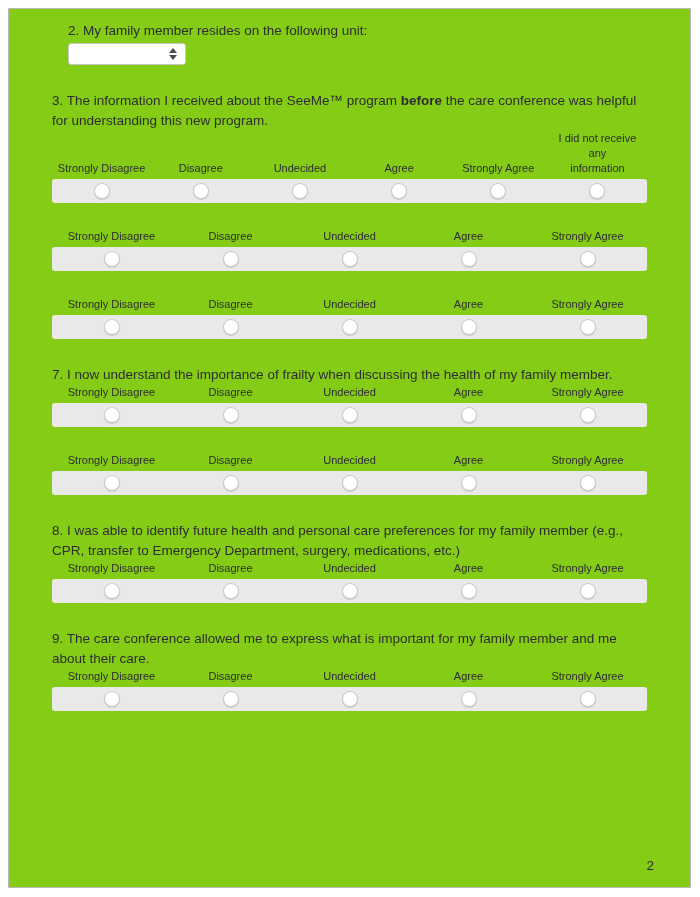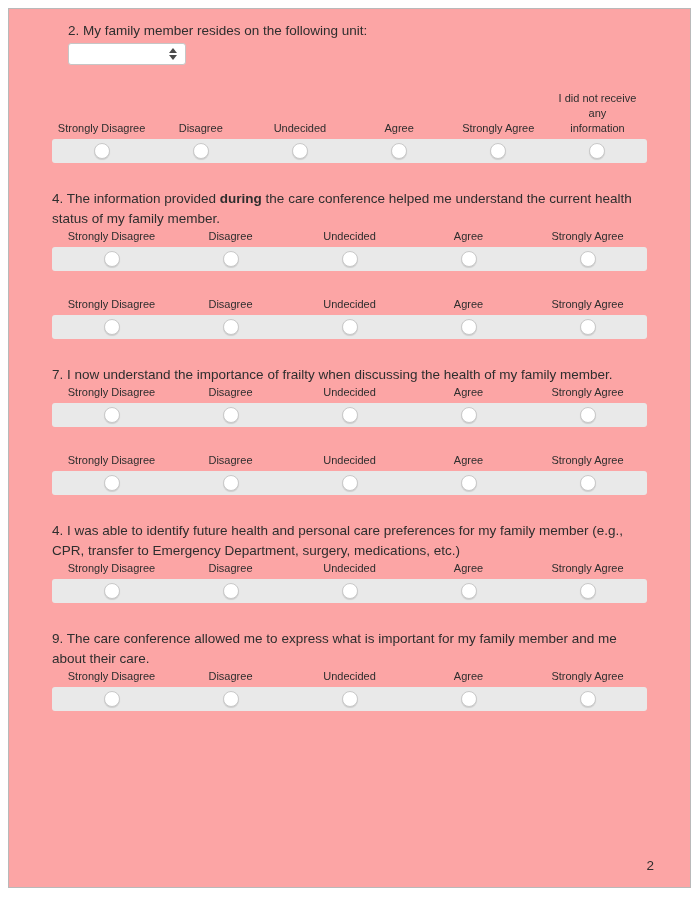--- a/index.html
+++ b/index.html
@@ -16,21 +16,21 @@
     overflow: hidden;
   }
   .page {
     position: absolute;
     left: 8px;
     top: 8px;
     width: 683px;
     height: 880px;
     box-sizing: border-box;
     border: 1px solid #b9b9b9;
-    background: #fca5a5;
+    background: #84cc16;
     padding: 12px 43px 0 43px;
   }
   .question { margin: 0; }
   .question + .question { margin-top: 26px; }
   .question.indent { margin-left: 16px; }
   .q-text {
     margin: 0;
     font-size: 13.5px;
     line-height: 20px;
     color: #2e2e2e;
@@ -136,20 +136,21 @@
         <p class="q-text">2. My family member resides on the following unit:</p>
         <div class="dropdown">
           <span class="value"></span>
           <span class="spinner">
             <span class="tri-up"></span>
             <span class="tri-down"></span>
           </span>
         </div>
       </section>
       <section class="question">
+        <p class="q-text">3. The information I received about the SeeMe™ program <b>before</b> the care conference was helpful for understanding this new program.</p>
         <div class="labels-row">
           <div class="opt-label">Strongly Disagree</div>
           <div class="opt-label">Disagree</div>
           <div class="opt-label">Undecided</div>
           <div class="opt-label">Agree</div>
           <div class="opt-label">Strongly Agree</div>
           <div class="opt-label">I did not receive any
 information</div>
         </div>
         <div class="band">
@@ -167,21 +168,20 @@
           </div>
           <div class="radio-cell">
             <span class="radio"></span>
           </div>
           <div class="radio-cell">
             <span class="radio"></span>
           </div>
         </div>
       </section>
       <section class="question">
-        <p class="q-text">4. The information provided <b>during</b> the care conference helped me understand the current health status of my family member.</p>
         <div class="labels-row">
           <div class="opt-label">Strongly Disagree</div>
           <div class="opt-label">Disagree</div>
           <div class="opt-label">Undecided</div>
           <div class="opt-label">Agree</div>
           <div class="opt-label">Strongly Agree</div>
         </div>
         <div class="band">
           <div class="radio-cell">
             <span class="radio"></span>
@@ -273,21 +273,21 @@
           </div>
           <div class="radio-cell">
             <span class="radio"></span>
           </div>
           <div class="radio-cell">
             <span class="radio"></span>
           </div>
         </div>
       </section>
       <section class="question">
-        <p class="q-text">4. I was able to identify future health and personal care preferences for my family member (e.g., CPR, transfer to Emergency Department, surgery, medications, etc.)</p>
+        <p class="q-text">8. I was able to identify future health and personal care preferences for my family member (e.g., CPR, transfer to Emergency Department, surgery, medications, etc.)</p>
         <div class="labels-row">
           <div class="opt-label">Strongly Disagree</div>
           <div class="opt-label">Disagree</div>
           <div class="opt-label">Undecided</div>
           <div class="opt-label">Agree</div>
           <div class="opt-label">Strongly Agree</div>
         </div>
         <div class="band">
           <div class="radio-cell">
             <span class="radio"></span>

